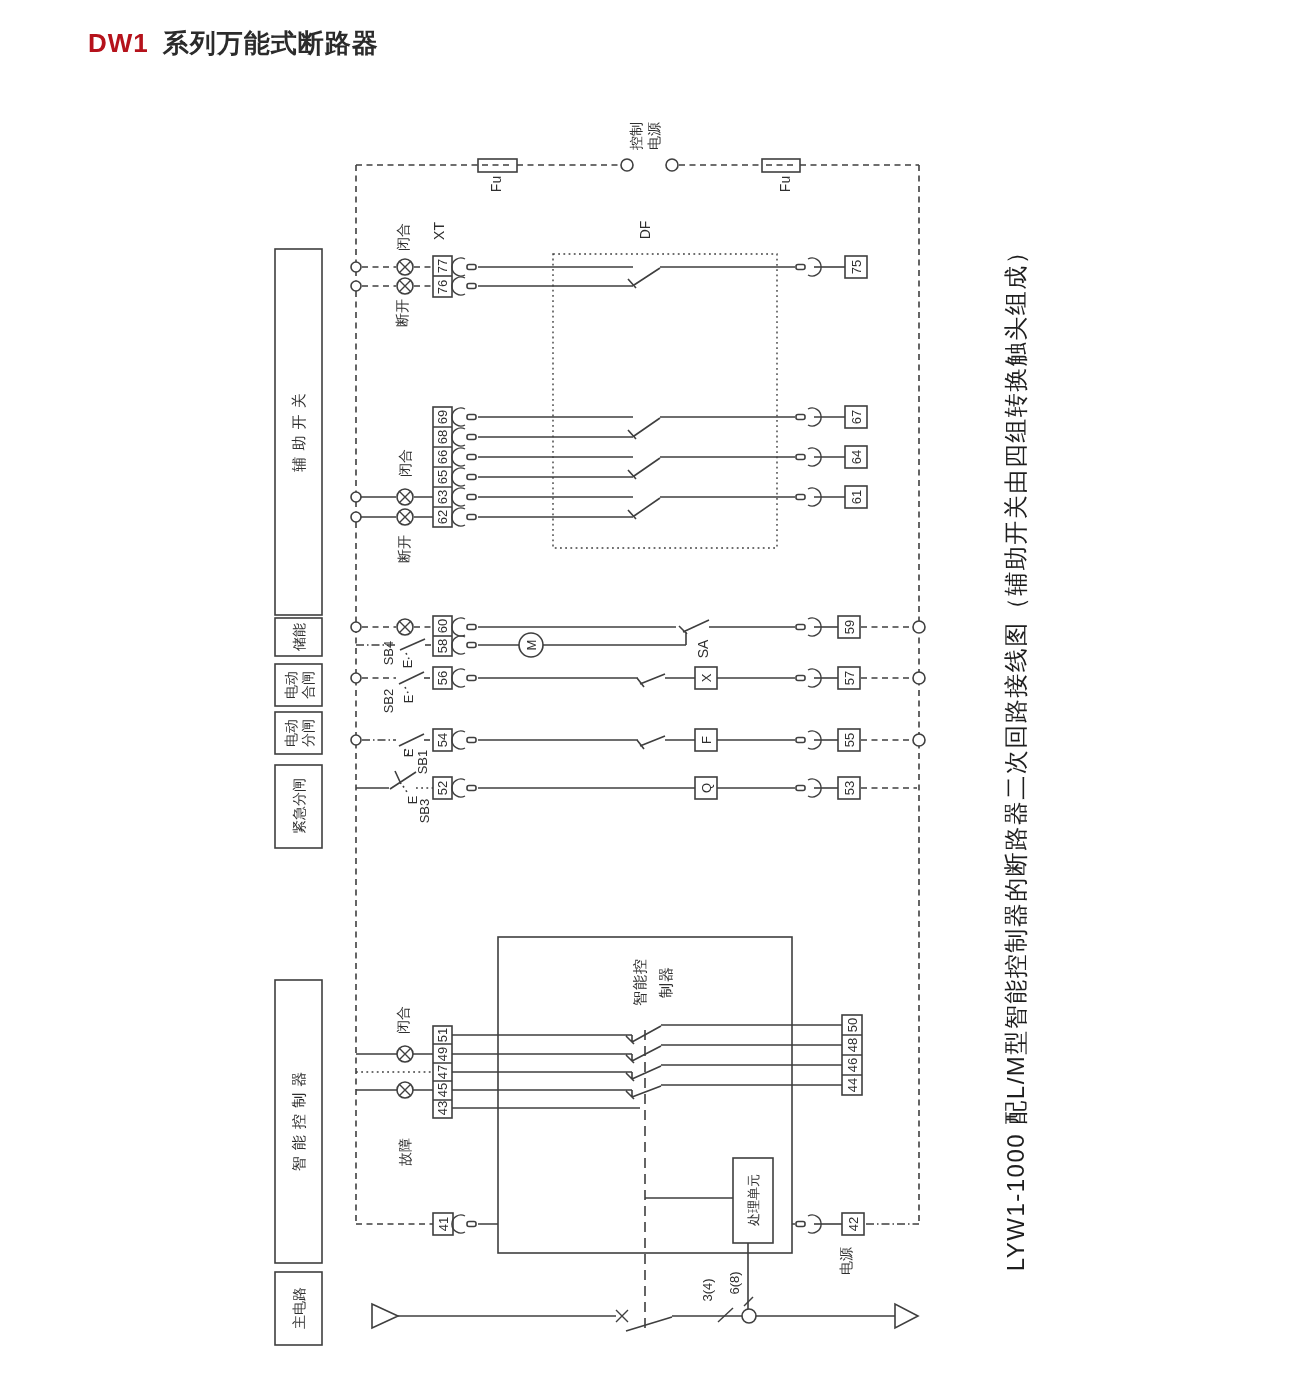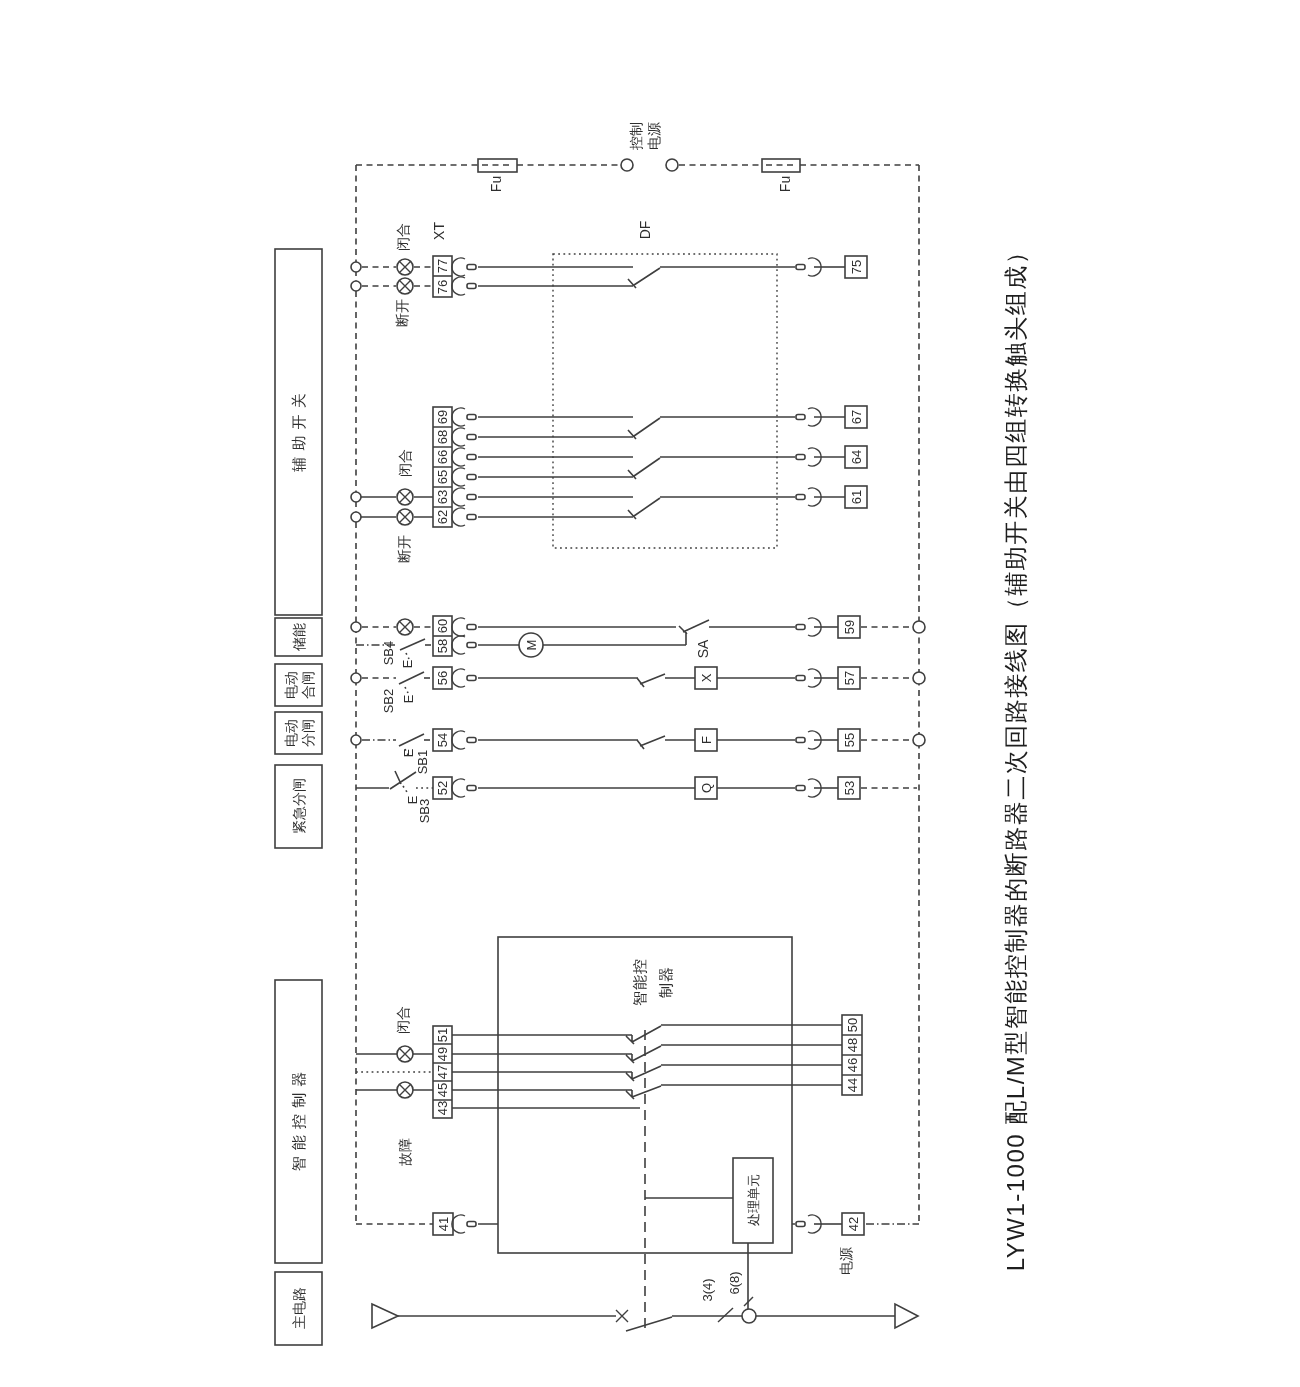--- a/index.html
+++ b/index.html
@@ -18,20 +18,23 @@
   text{fill:#2e2e2e;text-anchor:middle}
   .t13{font-size:13px}
   .t14{font-size:14px}
   .t15{font-size:15px;letter-spacing:1px}
   .cap{font-size:24px;letter-spacing:1.5px;fill:#1e1e1e}
 </style>
 </head>
 <body>
 
 <div id="page">
+  <div id="title">
+    <span class="pre">DW1</span><span>系列万能式断路器</span>
+  </div>
 
   <svg width="1300" height="1387" viewBox="0 0 1300 1387">
     <defs>
       <g id="lc">
           <path class="s th" d="M4,-8 A9,9 0 1 0 4,8"></path>
           <rect class="fs th" x="6" y="-2.5" width="9" height="5" rx="2"></rect>
         </g>
       <g id="rc">
           <rect class="fs th" x="-16" y="-2.5" width="9" height="5" rx="2"></rect>
           <path class="s th" d="M-4,-8 A9,9 0 1 1 -4,8"></path>

